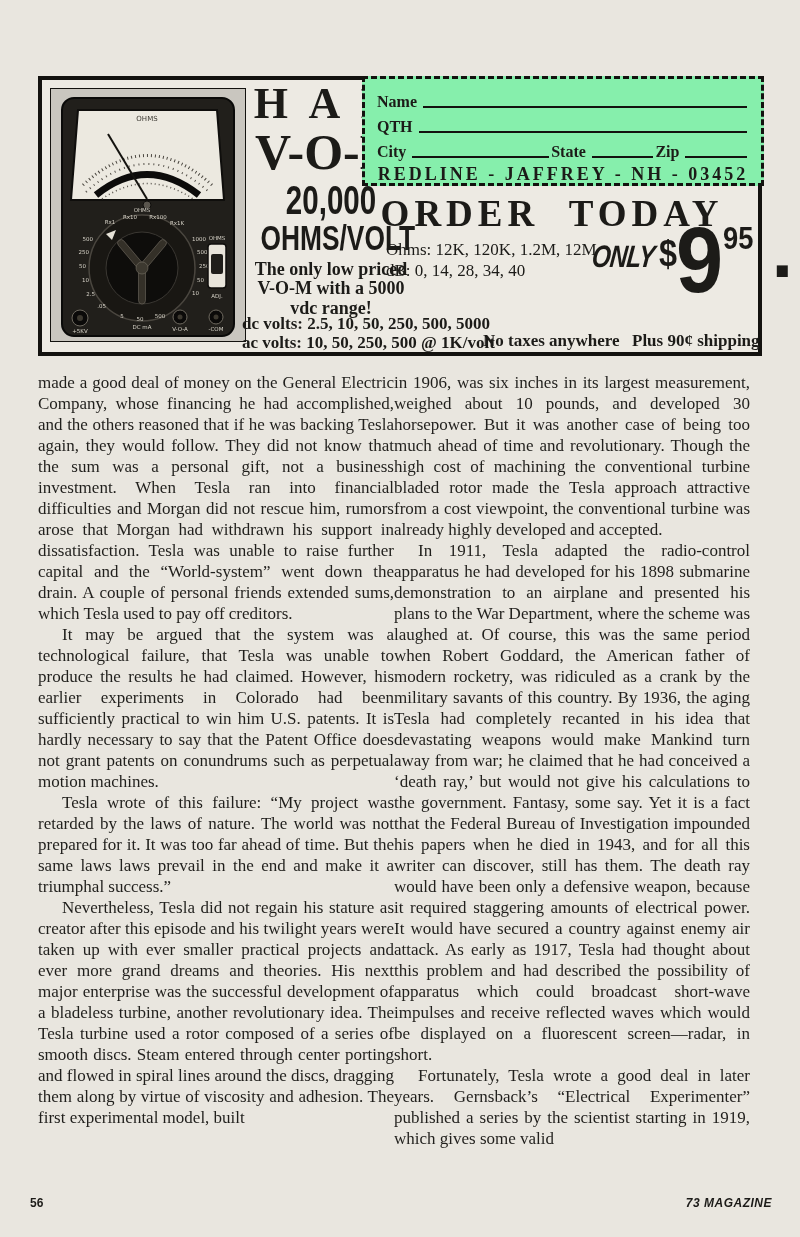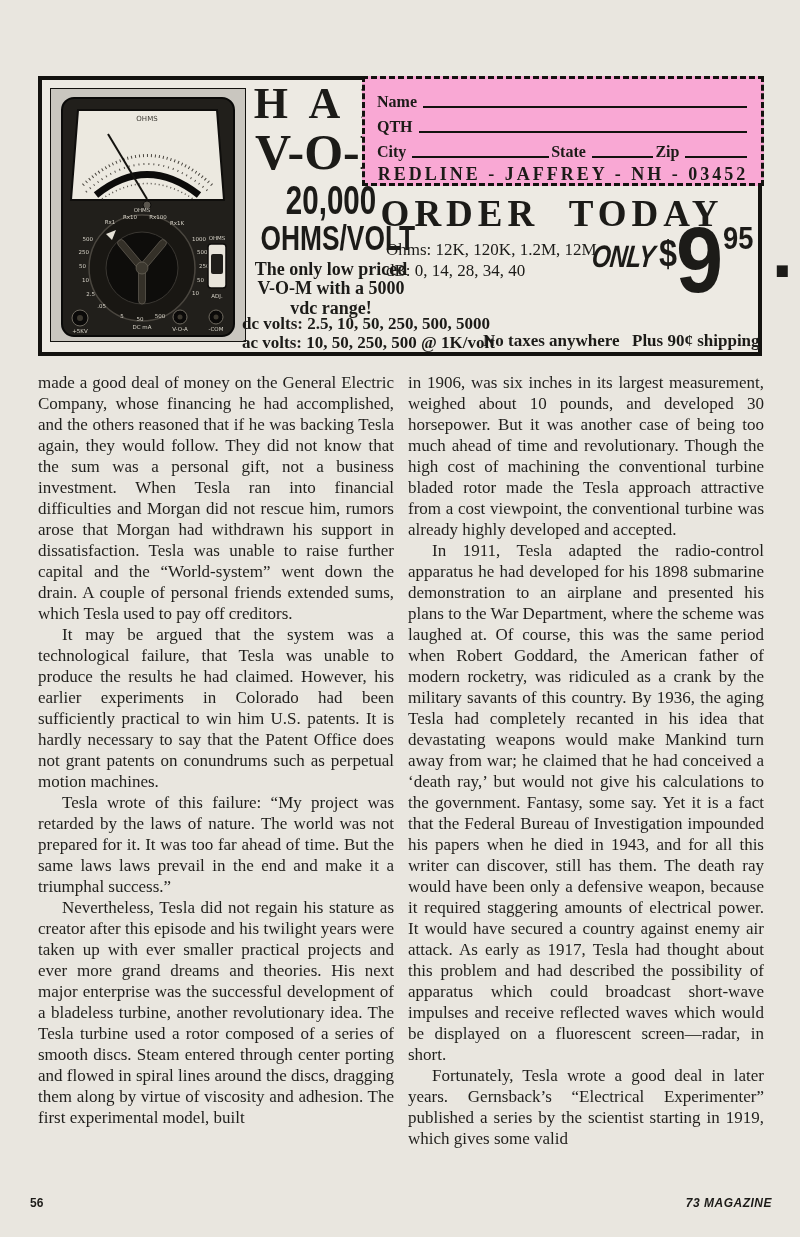--- a/index.html
+++ b/index.html
@@ -14,42 +14,42 @@
   .photo{position:absolute;left:8px;top:8px;width:158px;height:254px;}
   .photo svg{display:block;}
   .mid{position:absolute;left:206px;top:0px;width:166px;text-align:center;}
   .ham{font-size:44px;font-weight:bold;letter-spacing:6px;line-height:1.08;white-space:nowrap;}
   .vom{font-size:50px;font-weight:bold;line-height:.98;white-space:nowrap;}
   .cond{font-family:"Liberation Sans",sans-serif;font-weight:bold;white-space:nowrap;}
   .t20{font-size:36px;line-height:1.0;transform:scale(.82,1.12);transform-origin:center top;margin-top:3px;}
   .ov{font-size:31px;line-height:1.0;transform:scale(.85,1.15);transform-origin:center top;margin-top:4px;}
   .tagline{font-size:18px;font-weight:bold;line-height:1.1;margin-top:9px;}
   .coupon{position:absolute;left:320px;top:-4px;width:402px;height:110px;
-      border:3px dashed #13120f;background:#f9a8d4;box-sizing:border-box;
+      border:3px dashed #13120f;background:#86efac;box-sizing:border-box;
       padding:7px 12px 4px 12px;}
   .form-row{display:flex;align-items:flex-end;font-weight:bold;font-size:16px;height:25px;}
   .fill{flex:1;border-bottom:2px solid #13120f;margin:0 2px 3px 6px;}
   .fill.short{flex:.45;}
   .redline{text-align:center;font-weight:bold;font-size:18px;letter-spacing:3px;margin-top:3px;white-space:nowrap;}
   .order-headline{position:absolute;left:300px;top:112px;width:420px;text-align:center;
       font-size:37px;font-weight:bold;letter-spacing:5px;word-spacing:16px;white-space:nowrap;}
   .specs{position:absolute;left:344px;top:160px;font-size:17px;line-height:1.22;white-space:nowrap;}
   .price{position:absolute;left:552px;top:146px;display:flex;align-items:flex-start;
       font-family:"Liberation Sans",sans-serif;font-weight:bold;}
   .only{font-style:italic;font-size:31px;transform:scaleX(.78) skewX(-8deg);transform-origin:left top;margin-top:13px;letter-spacing:-1px;}
   .dollar{font-size:36px;margin-left:-16px;margin-top:7px;transform:scaleX(.9);}
   .nine{font-size:92px;line-height:.76;transform:scaleX(.92);transform-origin:left top;margin-left:-2px;}
   .cents-col{display:flex;align-items:flex-start;margin-left:-4px;}
   .cents{font-size:31px;line-height:.85;transform:scaleX(.88);transform-origin:left top;}
   .dot{font-size:78px;line-height:.32;margin-top:12px;margin-left:14px;}
   .volts{position:absolute;left:200px;top:234px;font-size:17px;font-weight:600;line-height:1.13;white-space:nowrap;}
   .taxes{position:absolute;left:441px;top:251px;font-size:17px;font-weight:bold;white-space:nowrap;text-align:right;}
   .shipping{position:absolute;left:590px;top:251px;font-size:17px;font-weight:bold;white-space:nowrap;}
   
-  .article{position:absolute;left:38px;top:372px;width:726px;display:flex;gap:14px;font-family:Liberation Serif, serif;}
+  .article{position:absolute;left:38px;top:372px;width:726px;display:flex;font-family:Liberation Serif, serif;}
   .col{width:356px;text-align:justify;font-size:17px;line-height:21px;color:#201f1c;}
   .col p{margin:0;text-indent:24px;}
   .col p.first{text-indent:0;}
   
   .footer{position:absolute;left:30px;right:28px;top:1196px;display:flex;justify-content:space-between;
       font-family:"Liberation Sans",sans-serif;font-weight:bold;font-size:12px;}
   .mag{font-style:italic;letter-spacing:.5px;}
 </style>
 </head>
 <body>

